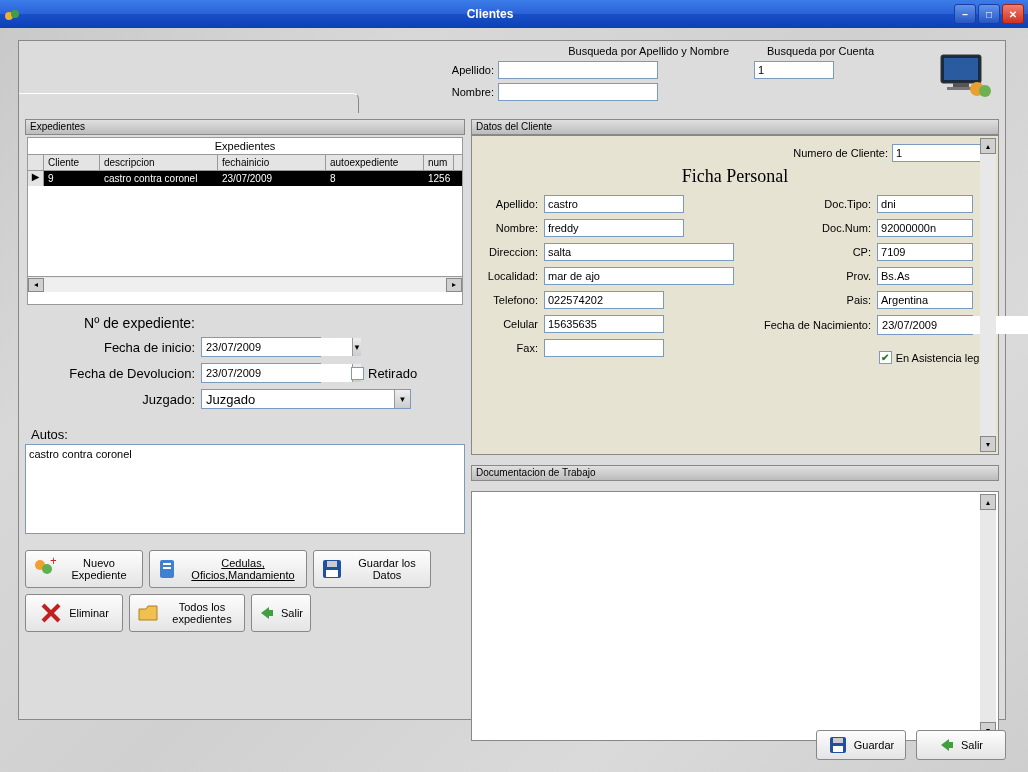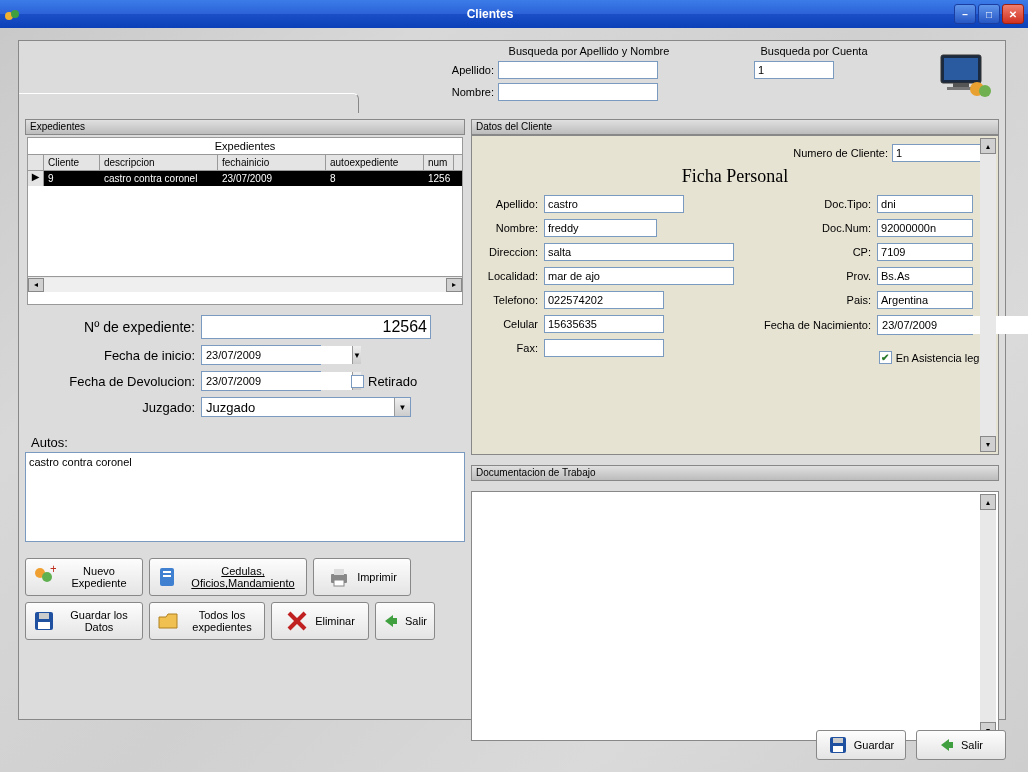--- a/index.html
+++ b/index.html
@@ -46,21 +46,21 @@
   background: #dcdcdc;
 }
 
 
 .top-search {
   position:absolute;
   left: 350px; top: 4px;
   width: 630px; height: 70px;
 }
 .search-group { position:absolute; font-size:11px; }
-.search-group .sg-title { text-align:center; margin-bottom:4px; }
+.search-group .sg-title { text-align:right; margin-bottom:4px; }
 .search-row { display:flex; align-items:center; margin-bottom:4px; }
 .search-row label { width:45px; text-align:right; margin-right:4px; }
 .txt {
   border:1px solid #7a9ac0;
   background:#fff;
   height:18px;
   padding:1px 3px;
   font-family: inherit;
   font-size:11px;
 }
@@ -308,21 +308,20 @@
       <div class="grid-body-fill"></div>
       <div class="grid-hscroll">
         <div class="sb-btn">◂</div>
         <div class="sb-track"></div>
         <div class="sb-btn">▸</div>
       </div>
     </div>
 
     <div class="frow numexp" style="margin-top:10px;">
       <label style="width:170px">Nº de expediente:</label>
-      <input class="txt" style="width: 230px; height: 24px; text-align: right; font-size: 16px;" value="12564">
     </div>
 
     <div class="frow">
       <label style="width:170px; font-size:13px;">Fecha de inicio:</label>
       <div class="combo" style="width:120px">
         <input value="23/07/2009" style="">
         <div class="cbtn">▼</div>
       </div>
     </div>
 
@@ -365,57 +364,47 @@
       <div class="bigbtn" style="width:158px; height:38px;text-decoration:underline;">
         <span class="bicon">
             <svg width="24" height="24">
               <rect x="4" y="3" width="14" height="18" fill="#4080d0" rx="2"></rect>
               <rect x="7" y="6" width="8" height="2" fill="#fff"></rect>
               <rect x="7" y="10" width="8" height="2" fill="#fff"></rect>
             </svg>
           </span>
         <span>Cedulas, Oficios,Mandamiento</span>
       </div>
-      <div class="bigbtn" style="width:98px; height:38px;">
-        <span class="bicon">
-            <svg width="24" height="24">
-              <rect x="4" y="9" width="16" height="9" fill="#888" rx="1"></rect>
-              <rect x="7" y="4" width="10" height="6" fill="#ddd"></rect>
-              <rect x="7" y="15" width="10" height="6" fill="#fff" stroke="#888"></rect>
-            </svg>
-          </span>
-        <span>Imprimir</span>
-      </div>
       <div class="bigbtn" style="width:118px; height:38px;justify-content:space-between;">
         <span class="bicon">
             <svg width="24" height="24">
               <rect x="3" y="3" width="18" height="18" fill="#2050a0" rx="2"></rect>
               <rect x="7" y="4" width="10" height="6" fill="#ccc"></rect>
               <rect x="6" y="13" width="12" height="7" fill="#fff"></rect>
             </svg>
           </span>
         <span>Guardar los Datos</span>
       </div>
-      <div class="bigbtn" style="width:116px; height:38px;">
-        <span class="bicon">
-            <svg width="24" height="24">
-              <path d="M3 8 h7 l2 -3 h9 v14 h-18 z" fill="#f0c050" stroke="#b08020"></path>
-            </svg>
-          </span>
-        <span>Todos los expedientes</span>
-      </div>
       <div class="bigbtn" style="width:98px; height:38px;">
         <span class="bicon">
             <svg width="24" height="24">
               <line x1="4" y1="4" x2="20" y2="20" stroke="#c02020" stroke-width="4"></line>
               <line x1="20" y1="4" x2="4" y2="20" stroke="#c02020" stroke-width="4"></line>
             </svg>
           </span>
         <span>Eliminar</span>
       </div>
+      <div class="bigbtn" style="width:116px; height:38px;">
+        <span class="bicon">
+            <svg width="24" height="24">
+              <path d="M3 8 h7 l2 -3 h9 v14 h-18 z" fill="#f0c050" stroke="#b08020"></path>
+            </svg>
+          </span>
+        <span>Todos los expedientes</span>
+      </div>
       <div class="bigbtn" style="width:60px; height:38px;">
         <span class="bicon" style="width:16px;height:16px;">
             <svg width="16" height="16">
               <path d="M2 8 L10 2 L10 5 L14 5 L14 11 L10 11 L10 14 Z" fill="#40a040"></path>
             </svg>
           </span>
         <span>Salir</span>
       </div>
     </div>
   </div>
@@ -432,21 +421,21 @@
         <div class="ficha-title">Ficha Personal</div>
 
         <div class="two-col">
           <div class="fc-left">
             <div class="drow">
                 <label style="width:56px">Apellido:</label>
                 <input class="txt" style="width: 140px;" value="castro">
               </div>
             <div class="drow">
                 <label style="width:56px">Nombre:</label>
-                <input class="txt" style="width: 113px;" value="freddy">
+                <input class="txt" style="width: 140px;" value="freddy">
               </div>
             <div class="drow">
                 <label style="width:56px">Direccion:</label>
                 <input class="txt" style="width: 190px;" value="salta">
               </div>
             <div class="drow">
                 <label style="width:56px">Localidad:</label>
                 <input class="txt" style="width: 190px;" value="mar de ajo">
               </div>
             <div class="drow">

